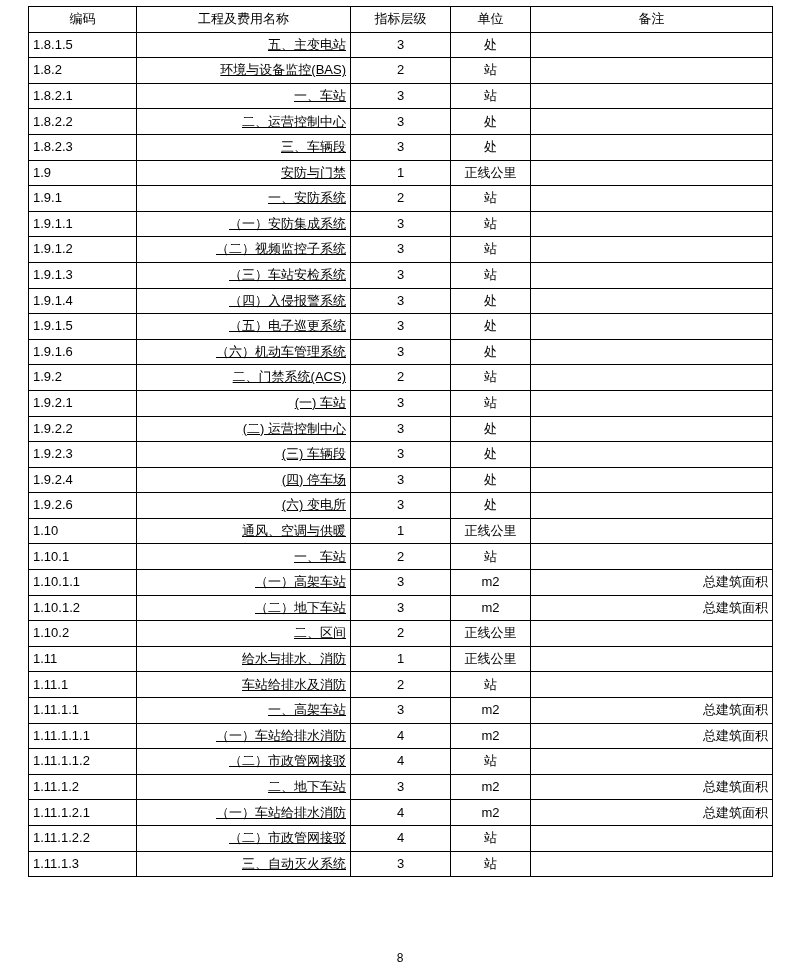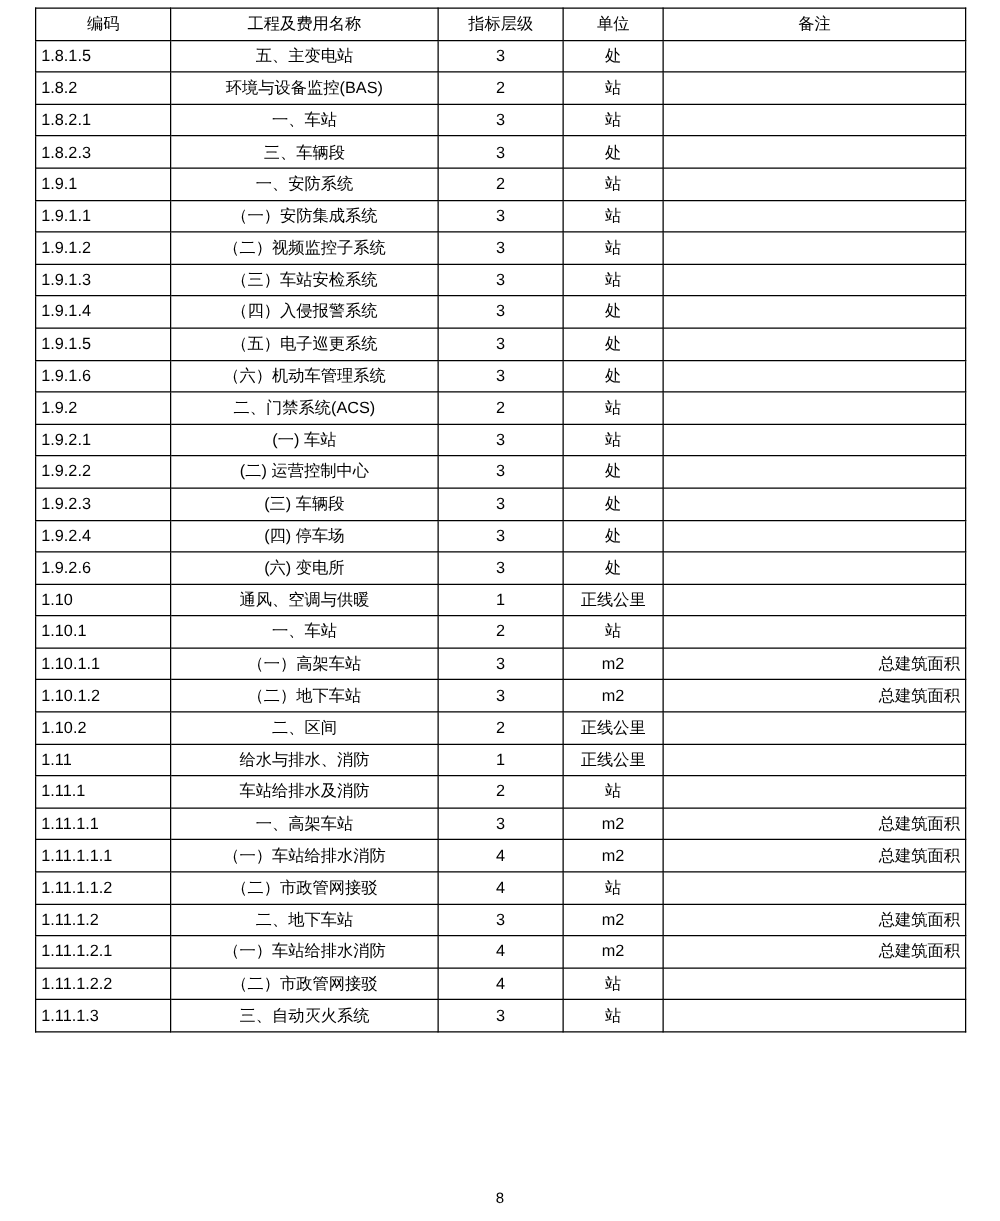--- a/index.html
+++ b/index.html
@@ -46,22 +46,23 @@
   }
   table.spec th {
     text-align: center;
   }
   td.code {
     text-align: left;
     padding-left: 8px;
     margin-top: 40px;
   }
   td.name {
-    text-align: center;
+    text-align: right;
     padding-left: 10px;
+    text-decoration: underline;
   }
   td.level, td.unit {
     text-align: center;
   }
   td.remark {
     text-align: right;
     padding-left: 8px;
   }
   .indent1 { padding-left: 26px; }
   .page-number {
@@ -111,24 +112,38 @@
           <td class="remark"></td>
         </tr>
         <tr>
           <td class="code">1.8.2.1</td>
           <td class="name indent1">一、车站</td>
           <td class="level">3</td>
           <td class="unit">站</td>
           <td class="remark"></td>
         </tr>
         <tr>
+          <td class="code">1.8.2.2</td>
+          <td class="name indent1">二、运营控制中心</td>
+          <td class="level">3</td>
+          <td class="unit">处</td>
+          <td class="remark"></td>
+        </tr>
+        <tr>
           <td class="code">1.8.2.3</td>
           <td class="name indent1">三、车辆段</td>
           <td class="level">3</td>
           <td class="unit">处</td>
+          <td class="remark"></td>
+        </tr>
+        <tr>
+          <td class="code">1.9</td>
+          <td class="name">安防与门禁</td>
+          <td class="level">1</td>
+          <td class="unit">正线公里</td>
           <td class="remark"></td>
         </tr>
         <tr>
           <td class="code">1.9.1</td>
           <td class="name indent1">一、安防系统</td>
           <td class="level">2</td>
           <td class="unit">站</td>
           <td class="remark"></td>
         </tr>
         <tr>

